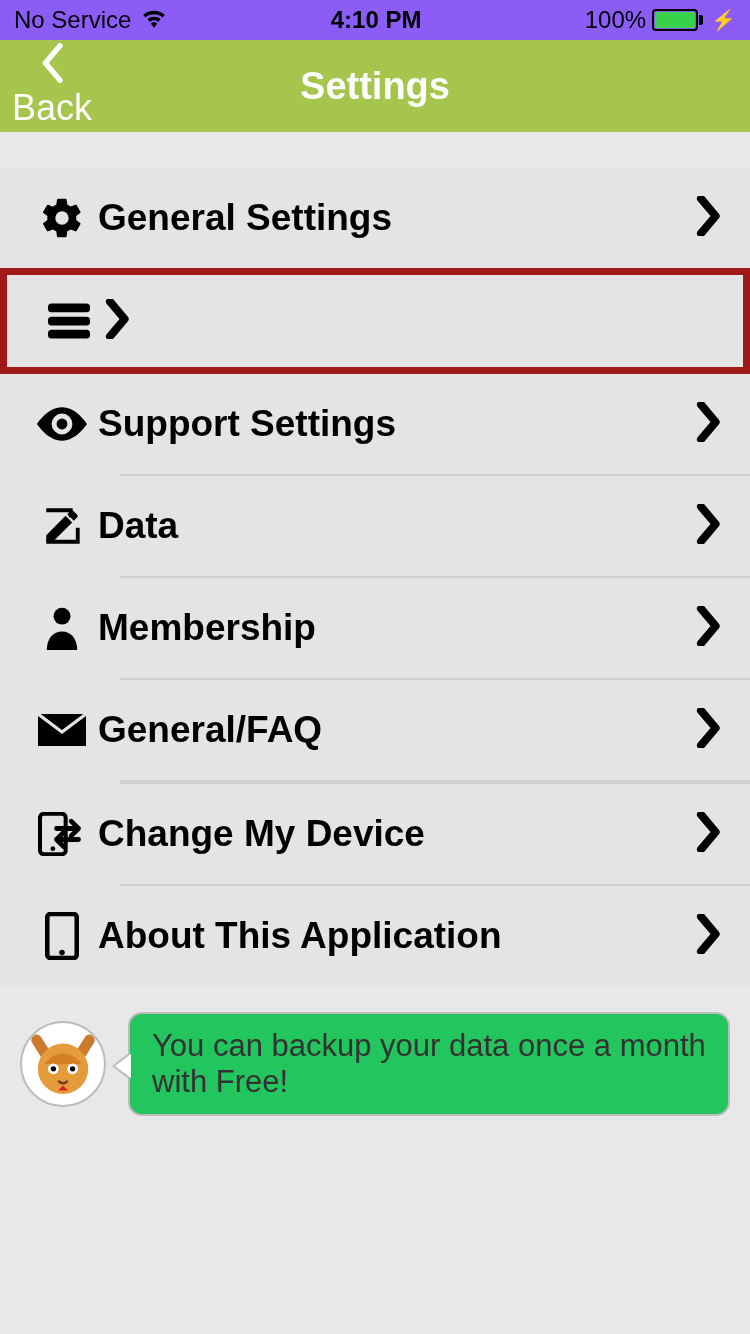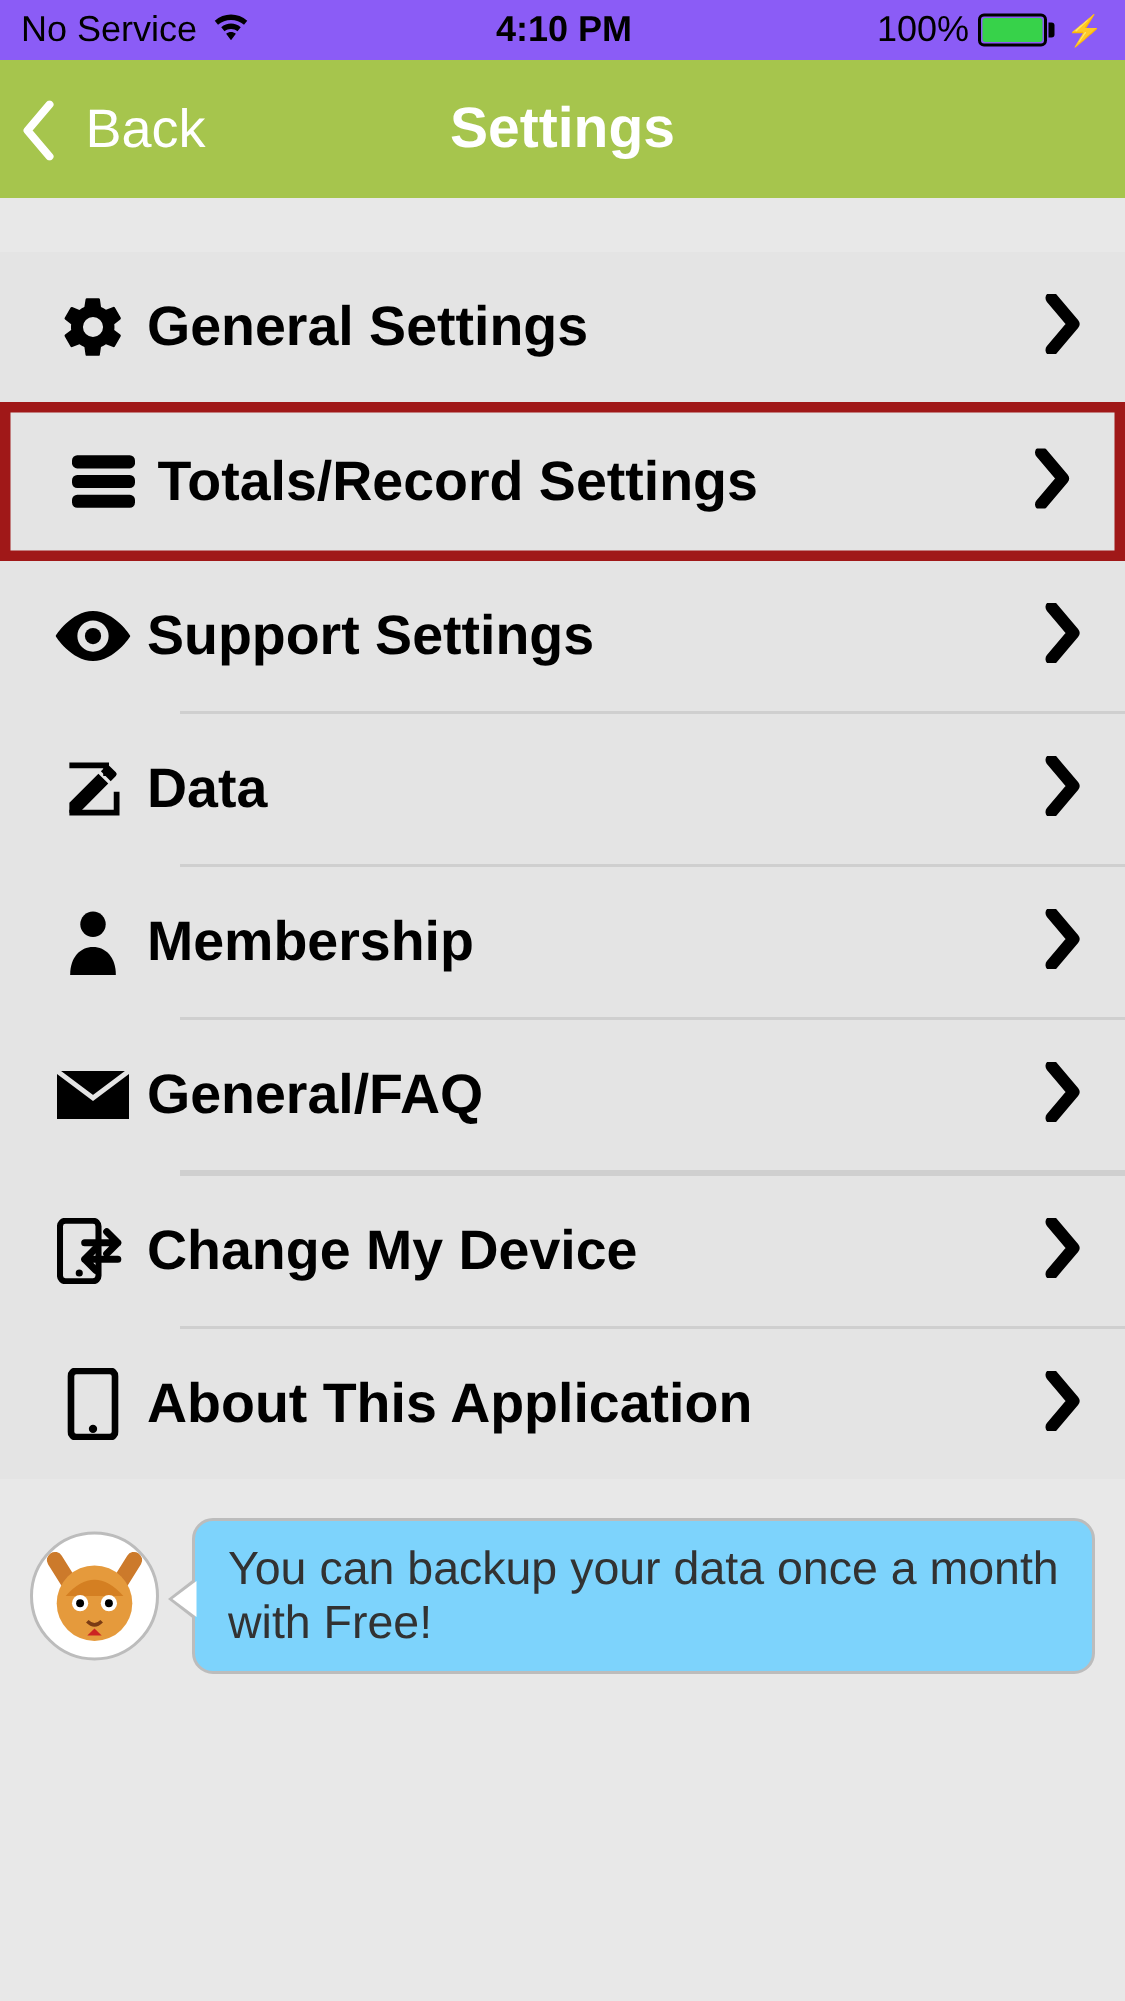--- a/index.html
+++ b/index.html
@@ -12,21 +12,21 @@
   .status-right { display: flex; align-items: center; gap: 6px; text-align: center; }
   .wifi-icon svg { width: 26px; height: 20px; }
   .battery { display:inline-flex; align-items:center;}
   .battery-body { width: 46px; height: 22px; border: 2px solid #000; border-radius: 4px; position: relative; display:inline-block;}
   .battery-fill { position:absolute; left:1px; top:1px; bottom:1px; right:1px; background:#37d24a; border-radius:2px;}
   .battery-tip { width:4px; height:10px; background:#000; border-radius:0 2px 2px 0; margin-left:1px;}
   .bolt { font-size:20px; margin-left:2px;}
   .nav-bar {
     height: 92px; background: #a6c54d; display:flex; align-items:center; position:relative;
   }
-  .back-btn { display:flex; align-items:flex-end; gap:19px; color:#fff; font-size:36px; padding-left:12px; cursor:pointer;}
+  .back-btn { display:flex; align-items:center; gap:4px; color:#fff; font-size:36px; padding-left:12px; cursor:pointer;flex-direction:column;}
   .back-btn svg { width:26px; height:40px; }
   .nav-title { position:absolute; left:0; right:0; text-align:center; color:#fff; font-size:38px; font-weight:600; pointer-events:none;}
   .gap { height: 36px; background:#e8e8e8;}
   .menu { background:#e4e4e4; }
   .menu-item {
     height: 100px; display:flex; align-items:center; padding: 0 26px 0 28px; cursor:pointer;
     position:relative;
   }
   .menu-item .icon-slot { width: 68px; display:flex; justify-content:center; align-items:center;}
   .menu-item .label { font-size: 37px; font-weight:700; color:#000; margin-left: 2px; flex:1;}
@@ -37,21 +37,21 @@
     border: 7px solid #a01818; margin: 0 0px;
   }
   .tooltip-area {
     display:flex; align-items:center; padding: 26px 20px;
   }
   .avatar {
     width: 86px; height:86px; border-radius:50%; background:#fff; border:2px solid #bcbcbc;
     display:flex; align-items:center; justify-content:center; flex-shrink:0; overflow:hidden;
   }
   .bubble {
-    flex:1; margin-left: 22px; background:#7dd3fc; border:2px solid #bcbcbc; border-radius:14px;
+    flex:1; margin-left: 22px; background:#22c55e; border:2px solid #bcbcbc; border-radius:14px;
     padding: 14px 22px; font-size:31px; color:#323232; position:relative;
   }
   .bubble::before{
     content:""; position:absolute; left:-18px; top:38px; width:0;height:0;
     border-top:14px solid transparent; border-bottom:14px solid transparent; border-right:18px solid #bcbcbc;
   }
   .bubble::after{
     content:""; position:absolute; left:-15px; top:40px; width:0;height:0;
     border-top:12px solid transparent; border-bottom:12px solid transparent; border-right:16px solid #fff;
   }
@@ -109,21 +109,20 @@
 
   <div class="highlight-wrap">
     <div class="menu-item" style="height:92px;">
       <span class="icon-slot">
         <svg width="42" height="36" viewBox="0 0 24 20">
             <rect x="0" y="0" width="24" height="5" rx="2" fill="#000"></rect>
             <rect x="0" y="7.5" width="24" height="5" rx="2" fill="#000"></rect>
             <rect x="0" y="15" width="24" height="5" rx="2" fill="#000"></rect>
           </svg>
       </span>
-      <span class="label">Totals/Record Settings</span>
       <span class="chev"><svg viewBox="0 0 18 30">
             <path d="M3 2 L14 15 L3 28" stroke="#000" stroke-width="6" fill="none" stroke-linecap="round" stroke-linejoin="round"></path>
           </svg></span>
     </div>
   </div>
 
   <div class="menu-item">
     <span class="icon-slot">
       <svg width="50" height="34" viewBox="0 0 24 16">
           <path fill="#000" d="M12 0C5 0 0 8 0 8s5 8 12 8 12-8 12-8S19 0 12 0Zm0 13a5 5 0 1 1 5-5 5 5 0 0 1-5 5Z"></path>

